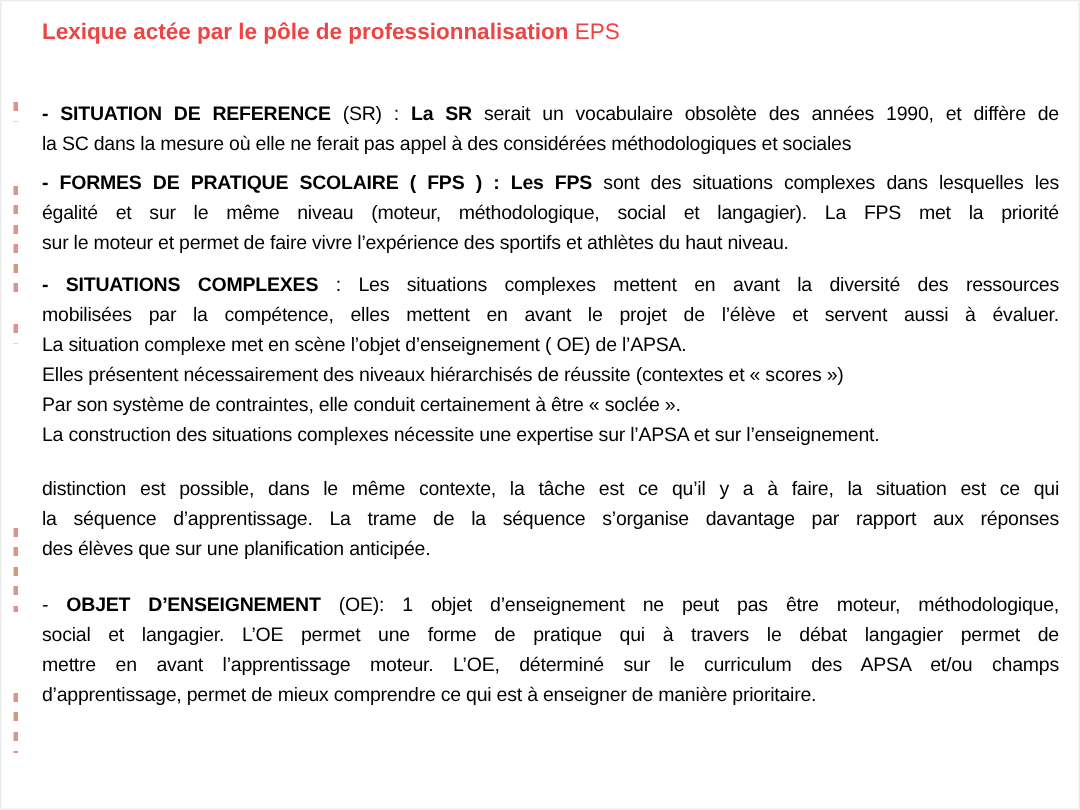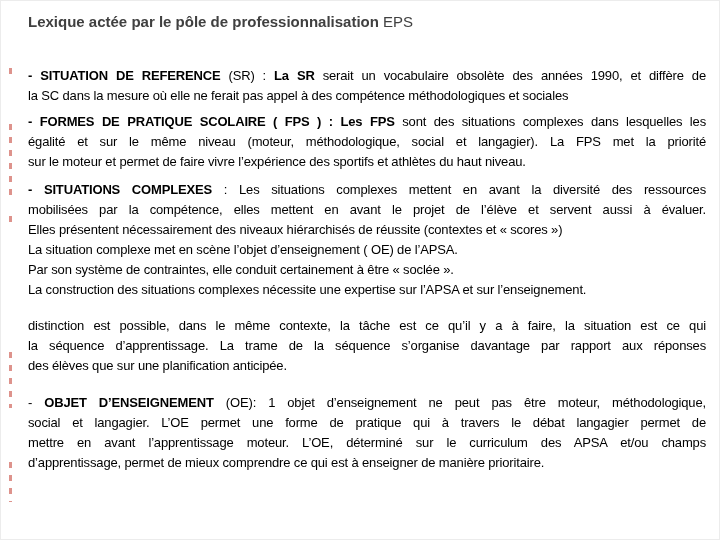--- a/index.html
+++ b/index.html
@@ -14,21 +14,21 @@
   .slide{
     position:absolute;inset:0;
     background:#ffffff;
     box-shadow:inset 0 0 0 1px #ececec;
   }
   .title{
     position:absolute;
     left:28px;top:12px;right:14px;
     font-size:15px;
     line-height:20px;
-    color:#404040;
+    color:#ef4444;
   }
   .title .b{font-weight:bold;}
   .body{
     position:absolute;
     left:0;top:66px;right:0;
     padding:0 14px 0 28px;
   }
   .paragraph{margin:0;}
   .line{
     font-size:13px;
@@ -54,32 +54,32 @@
   }
 </style>
 </head>
 <body>
 
 <div class="slide">
   <div class="title" id="title-host"><span class="run-b b">Lexique actée par le pôle de professionnalisation </span><span class="run-n">EPS</span></div>
   <div class="body" id="body-host">
       <div class="paragraph" style="margin-top: 0px;">
         <div class="line justify"><span class="run-b b">- SITUATION DE REFERENCE </span><span class="run-n">(SR) : </span><span class="run-b b">La SR</span><span class="run-n"> serait un vocabulaire obsolète des années 1990, et diffère de</span></div>
-        <div class="line"><span class="run-n">la SC dans la mesure où elle ne ferait pas appel à des compétence méthodologiques et sociales</span></div>
+        <div class="line"><span class="run-n">la SC dans la mesure où elle ne ferait pas appel à des considérées méthodologiques et sociales</span></div>
       </div>
       <div class="paragraph" style="margin-top: 6px;">
         <div class="line justify"><span class="run-b b">- FORMES DE PRATIQUE SCOLAIRE ( FPS ) : Les FPS</span><span class="run-n"> sont des situations complexes dans lesquelles les</span></div>
         <div class="line justify"><span class="run-n">égalité et sur le même niveau (moteur, méthodologique, social et langagier). La FPS met la priorité</span></div>
         <div class="line"><span class="run-n">sur le moteur et permet de faire vivre l’expérience des sportifs et athlètes du haut niveau.</span></div>
       </div>
       <div class="paragraph" style="margin-top: 8px;">
         <div class="line justify"><span class="run-b b">- SITUATIONS COMPLEXES</span><span class="run-n"> : Les situations complexes mettent en avant la diversité des ressources</span></div>
         <div class="line justify"><span class="run-n">mobilisées par la compétence, elles mettent en avant le projet de l’élève et servent aussi à évaluer.</span></div>
+        <div class="line"><span class="run-n">La situation complexe met en scène l’objet d’enseignement ( OE) de l’APSA.</span></div>
         <div class="line"><span class="run-n">Elles présentent nécessairement des niveaux hiérarchisés de réussite (contextes et « scores »)</span></div>
-        <div class="line"><span class="run-n">La situation complexe met en scène l’objet d’enseignement ( OE) de l’APSA.</span></div>
         <div class="line"><span class="run-n">Par son système de contraintes, elle conduit certainement à être « soclée ».</span></div>
         <div class="line"><span class="run-n">La construction des situations complexes nécessite une expertise sur l’APSA et sur l’enseignement.</span></div>
       </div>
       <div class="paragraph" style="margin-top: 16px;">
         <div class="line justify"><span class="run-n">distinction est possible, dans le même contexte, la tâche est ce qu’il y a à faire, la situation est ce qui</span></div>
         <div class="line justify"><span class="run-n">la séquence d’apprentissage. La trame de la séquence s’organise davantage par rapport aux réponses</span></div>
         <div class="line"><span class="run-n">des élèves que sur une planification anticipée.</span></div>
       </div>
       <div class="paragraph" style="margin-top: 17px;">
         <div class="line justify"><span class="run-n">- </span><span class="run-b b">OBJET D’ENSEIGNEMENT</span><span class="run-n"> (OE): 1 objet d’enseignement ne peut pas être moteur, méthodologique,</span></div>

